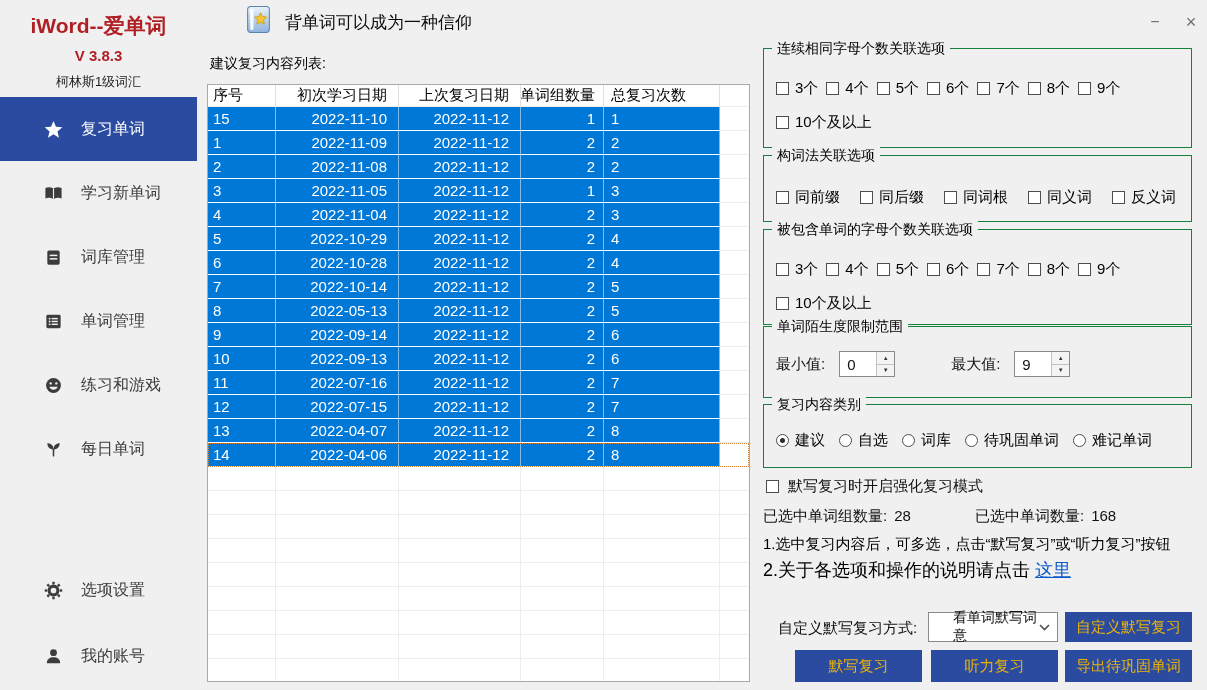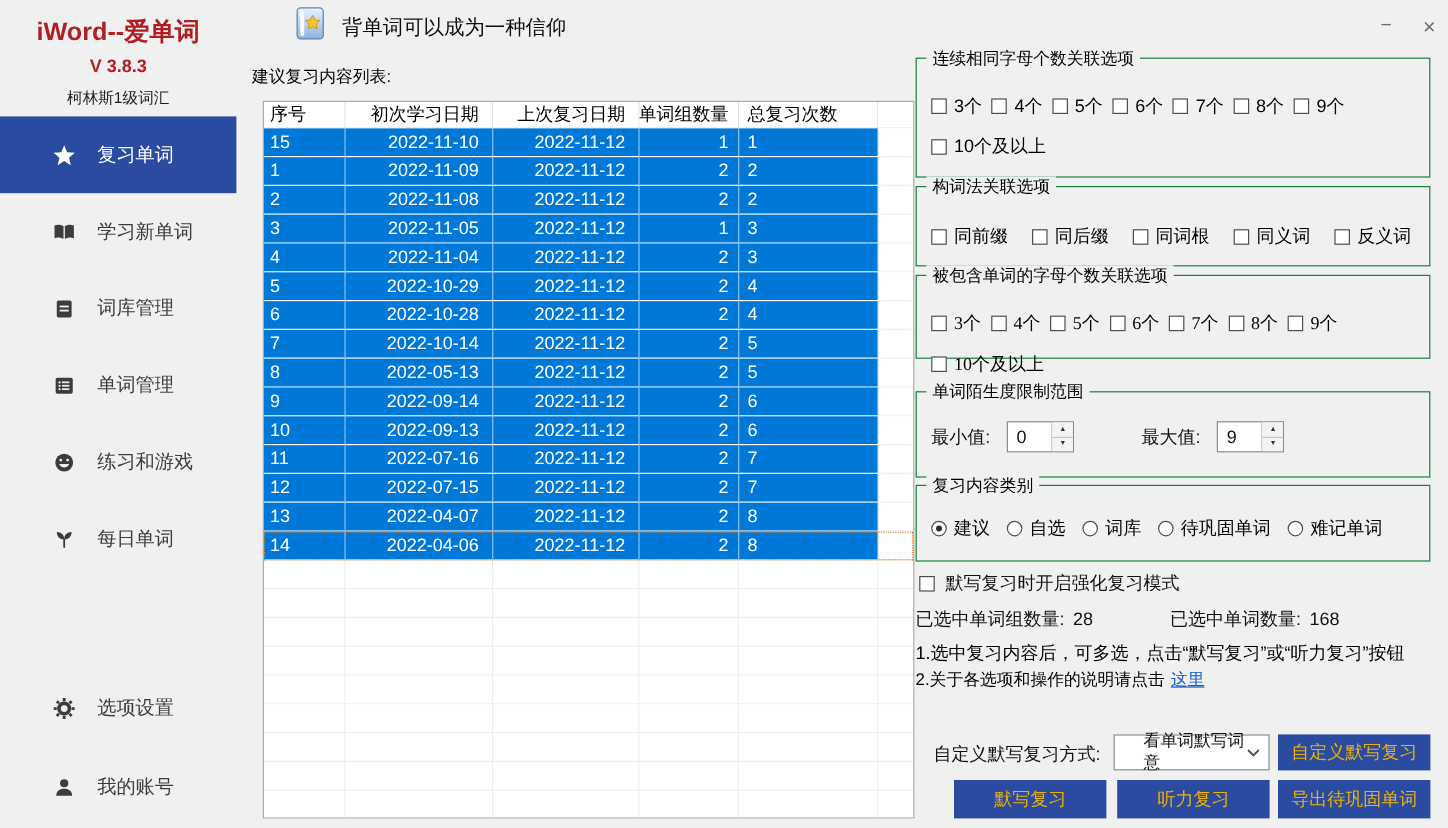--- a/index.html
+++ b/index.html
@@ -16,21 +16,21 @@
   .side-item.active{background:var(--accent);color:#ffffff;}
   
   .app-icon{position:absolute;left:246px;top:5px;width:25px;height:29px;}
   .slogan{position:absolute;left:285px;top:11px;font-size:17px;color:#0d0d0d;}
   .winbtn{position:absolute;top:9px;width:30px;height:26px;display:flex;align-items:center;
           justify-content:center;color:#6d6d6d;font-size:16px;}
   .winbtn.min{left:1140px;} .winbtn.close{left:1176px;font-size:18px;}
   
   .caption{position:absolute;left:210px;top:55px;font-size:14px;color:#000;}
   .table{position:absolute;left:207px;top:84px;width:543px;height:598px;background:#fff;
-         border:1px solid #a9a9a9;box-sizing:border-box;overflow:hidden;margin-left:12px;}
+         border:1px solid #a9a9a9;box-sizing:border-box;overflow:hidden;}
   .t-row{display:grid;grid-template-columns:68px 123px 122px 83px 116px 1fr;height:24px;box-sizing:border-box;}
   .t-head{height:22px;}
   .td{box-sizing:border-box;font-size:15px;display:flex;align-items:center;overflow:hidden;white-space:nowrap;}
   .t-head .td{background:#fff;color:#000;border-right:1px solid #e0e0e0;border-bottom:1px solid #ececec;}
   .t-head .td.filler{border-right:none;}
   .t-row.data .td{background:var(--selection);color:#fff;
                   border-right:1px solid rgba(255,255,255,.5);border-bottom:1px solid #fff;}
   .t-row.data .td.filler{background:#fff;border-right:none;border-bottom:1px solid #ededed;}
   .t-row.empty .td{background:#fff;border-right:1px solid #ededed;border-bottom:1px solid #ededed;}
   .t-row.empty .td.filler{border-right:none;}
@@ -38,41 +38,41 @@
   .a-l{justify-content:flex-start;padding-left:5px;}
   .a-r{justify-content:flex-end;padding-right:11px;}
   .c3{justify-content:flex-end;padding-right:8px;}
   .c4{justify-content:flex-start;padding-left:7px;}
   
   .fs{position:absolute;left:763px;width:429px;border:1px solid #15803d;box-sizing:border-box;}
   .fs .legend{position:absolute;top:-9px;left:8px;background:#f0f0f0;padding:0 5px;font-size:14px;color:#000;}
   .fs-content{display:flex;flex-wrap:wrap;align-items:center;}
   #g1{top:48px;height:100px;} #g1 .fs-content{padding:30px 0 0 12px;column-gap:8px;row-gap:15px;}
   #g2{top:155px;height:67px;} #g2 .fs-content{padding:32px 0 0 12px;column-gap:20px;}
-  #g3{top:229px;height:70px;font-family:Liberation Serif, serif;} #g3 .fs-content{padding:30px 0 0 12px;column-gap:8px;row-gap:15px;}
+  #g3{top:229px;height:96px;} #g3 .fs-content{padding:30px 0 0 12px;column-gap:8px;row-gap:15px;}
   #g4{top:326px;height:72px;} #g4 .fs-content{padding:24px 0 0 12px;flex-wrap:nowrap;}
   #g5{top:404px;height:64px;} #g5 .fs-content{padding:26px 0 0 12px;column-gap:14px;flex-wrap:nowrap;}
   .check,.radio{display:flex;align-items:center;gap:6px;font-size:15px;color:#000;white-space:nowrap;}
   .box{width:13px;height:13px;border:1px solid #4d4d4d;background:#fff;box-sizing:border-box;flex:none;}
   .rdot{width:13px;height:13px;border:1px solid #4d4d4d;border-radius:50%;background:#fff;box-sizing:border-box;flex:none;}
   .rdot.on::after{content:"";display:block;width:5px;height:5px;border-radius:50%;background:#2d2d2d;margin:3px auto;}
   .spin{display:flex;width:56px;height:26px;border:1px solid #8a8a8a;background:#fff;box-sizing:border-box;margin-left:14px;}
   .spin-val{flex:1;font-size:15px;padding:4px 0 0 7px;}
   .spin-btns{width:17px;border-left:1px solid #c2c2c2;display:flex;flex-direction:column;}
   .spin-btn{flex:1;background:#f4f4f4;display:flex;align-items:center;justify-content:center;
             font-size:6px;color:#333;line-height:1;}
   .spin-btn + .spin-btn{border-top:1px solid #c2c2c2;}
   .g4-label{font-size:15px;} .g4-max{margin-left:56px;}
   
   .strength{position:absolute;left:766px;top:477px;display:flex;align-items:center;gap:9px;font-size:15px;}
   .stats-g{position:absolute;left:763px;top:507px;font-size:15px;}
   .stats-w{position:absolute;left:975px;top:507px;font-size:15px;}
   .stat-val{margin-left:7px;}
   .ins1{position:absolute;left:763px;top:535px;font-size:15px;color:#000;}
-  .ins2{position:absolute;left:763px;top:558px;font-size:14px;color:#000;}
+  .ins2{position:absolute;left:763px;top:558px;font-size:18px;color:#000;}
   .link{color:var(--link);text-decoration:underline;margin-left:5px;cursor:pointer;}
   .act-label{position:absolute;left:778px;top:619px;font-size:15px;}
   .dropdown{position:absolute;left:928px;top:612px;width:130px;height:30px;background:#fff;
             border:1px solid #8a8a8a;box-sizing:border-box;display:flex;align-items:center;
             font-size:14px;padding-left:24px;}
   .dd-chevron{margin-left:auto;margin-right:7px;display:flex;}
   .btn-blue{position:absolute;background:var(--accent);color:#eab308;font-size:15px;display:flex;
             align-items:center;justify-content:center;box-sizing:border-box;cursor:default;}
   #btn-custom{left:1065px;top:612px;width:127px;height:30px;}
   #btn-dict{left:795px;top:650px;width:127px;height:32px;}

